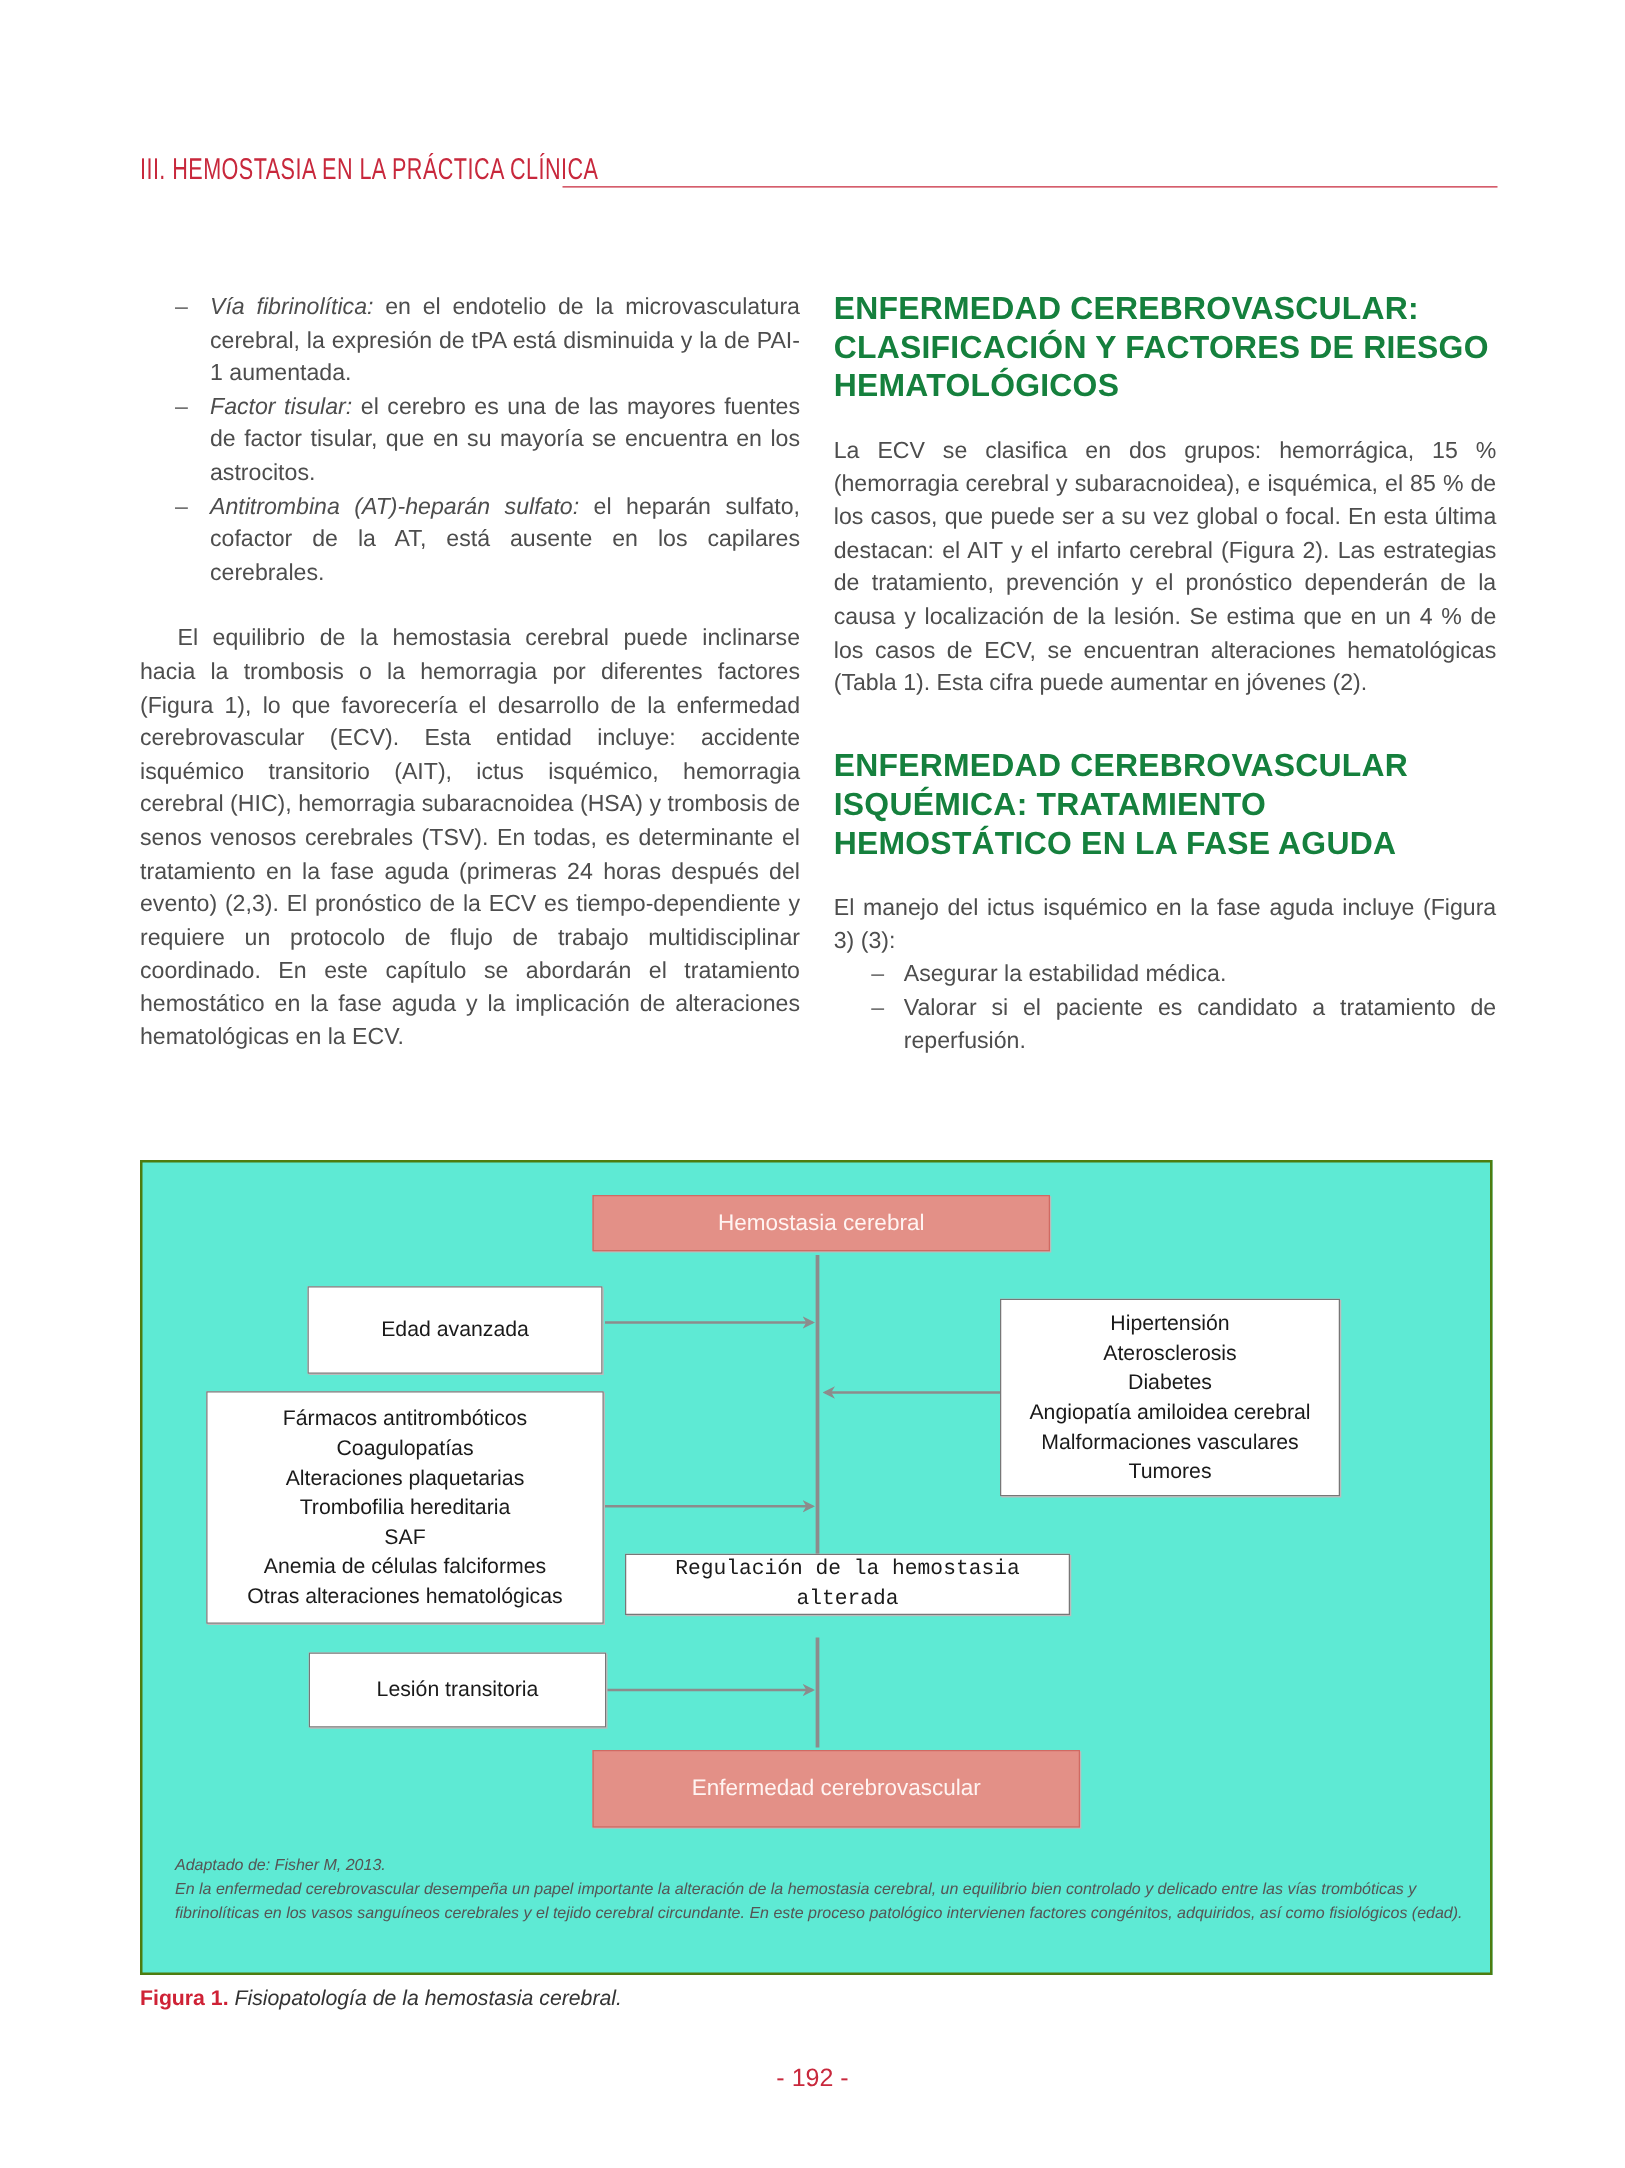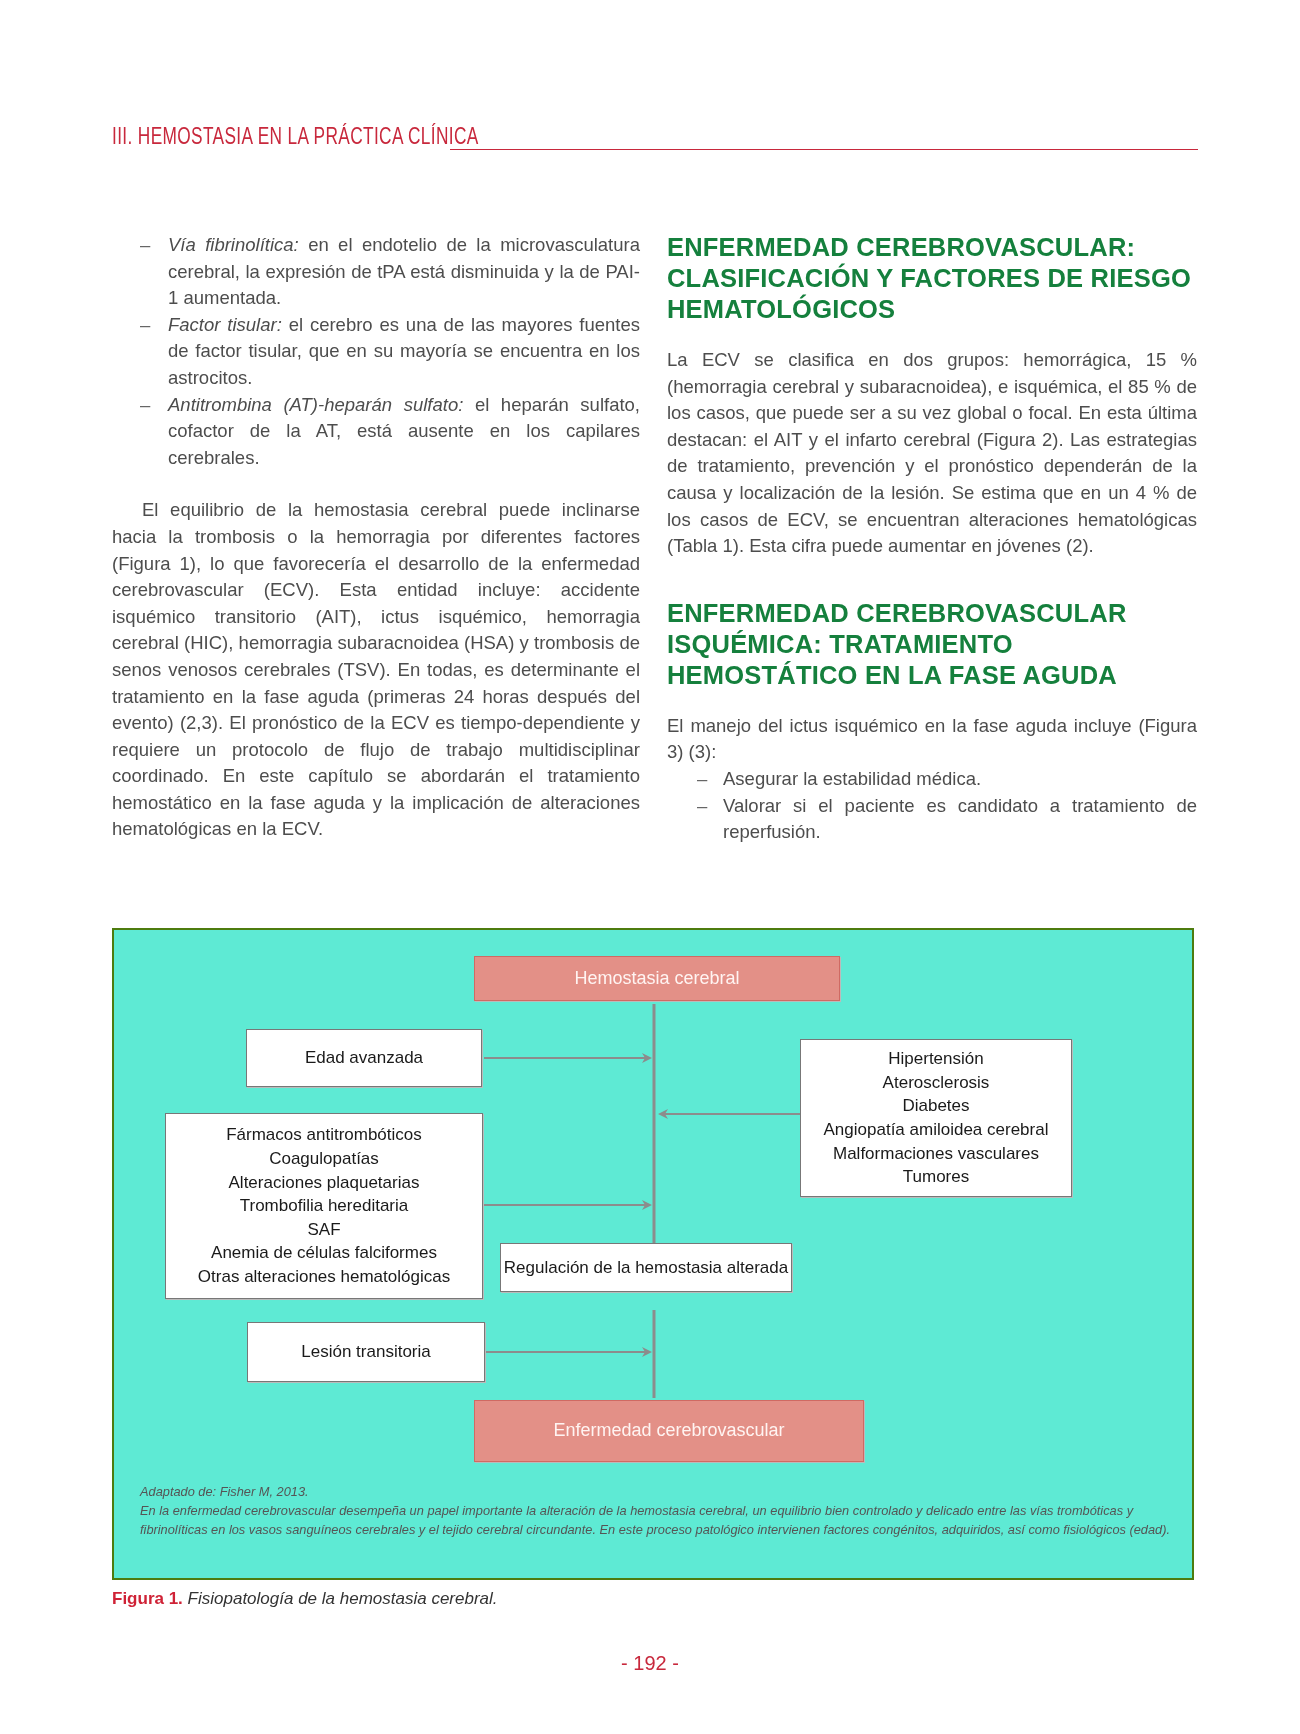--- a/index.html
+++ b/index.html
@@ -90,21 +90,21 @@
     <line x1="370" y1="128" x2="536" y2="128" stroke="#8c8c8c" stroke-width="2" marker-end="url(#ah)"></line>
     <line x1="370" y1="275" x2="536" y2="275" stroke="#8c8c8c" stroke-width="2" marker-end="url(#ah)"></line>
     <line x1="370" y1="422" x2="536" y2="422" stroke="#8c8c8c" stroke-width="2" marker-end="url(#ah)"></line>
     <line x1="686" y1="184" x2="546" y2="184" stroke="#8c8c8c" stroke-width="2" marker-end="url(#ah)"></line>
   </svg>
 
   <div class="box salmon" style="left:360px; top:26px; width:366px; height:45px;">
     <span>Hemostasia cerebral</span>
   </div>
 
-  <div class="box" style="left:132px; top:99px; width:236px; height:58px;">
+  <div class="box" style="left:132px; top:99px; width:236px; height:70px;">
     <div class="lines">
       <div>Edad avanzada</div>
     </div>
   </div>
 
   <div class="box" style="left:51px; top:183px; width:318px; height:186px;">
     <div class="lines">
       <div>Fármacos antitrombóticos</div>
       <div>Coagulopatías</div>
       <div>Alteraciones plaquetarias</div>
@@ -125,21 +125,21 @@
     <div class="lines">
       <div>Hipertensión</div>
       <div>Aterosclerosis</div>
       <div>Diabetes</div>
       <div>Angiopatía amiloidea cerebral</div>
       <div>Malformaciones vasculares</div>
       <div>Tumores</div>
     </div>
   </div>
 
-  <div class="box" style="left:386px; top:313px; width:292px; height:49px;">
+  <div class="box" style="left:386px; top:313px; width:356px; height:49px;font-family:Liberation Mono, monospace;">
     <span>Regulación de la hemostasia alterada</span>
   </div>
 
   <div class="box salmon" style="left:360px; top:470px; width:390px; height:62px;">
     <span>Enfermedad cerebrovascular</span>
   </div>
 
   <div class="fig-notes">
     <div>Adaptado de: Fisher M, 2013.</div>
     <div>En la enfermedad cerebrovascular desempeña un papel importante la alteración de la hemostasia cerebral, un equilibrio bien controlado y delicado entre las vías trombóticas y fibrinolíticas en los vasos sanguíneos cerebrales y el tejido cerebral circundante. En este proceso patológico intervienen factores congénitos, adquiridos, así como fisiológicos (edad).</div>

